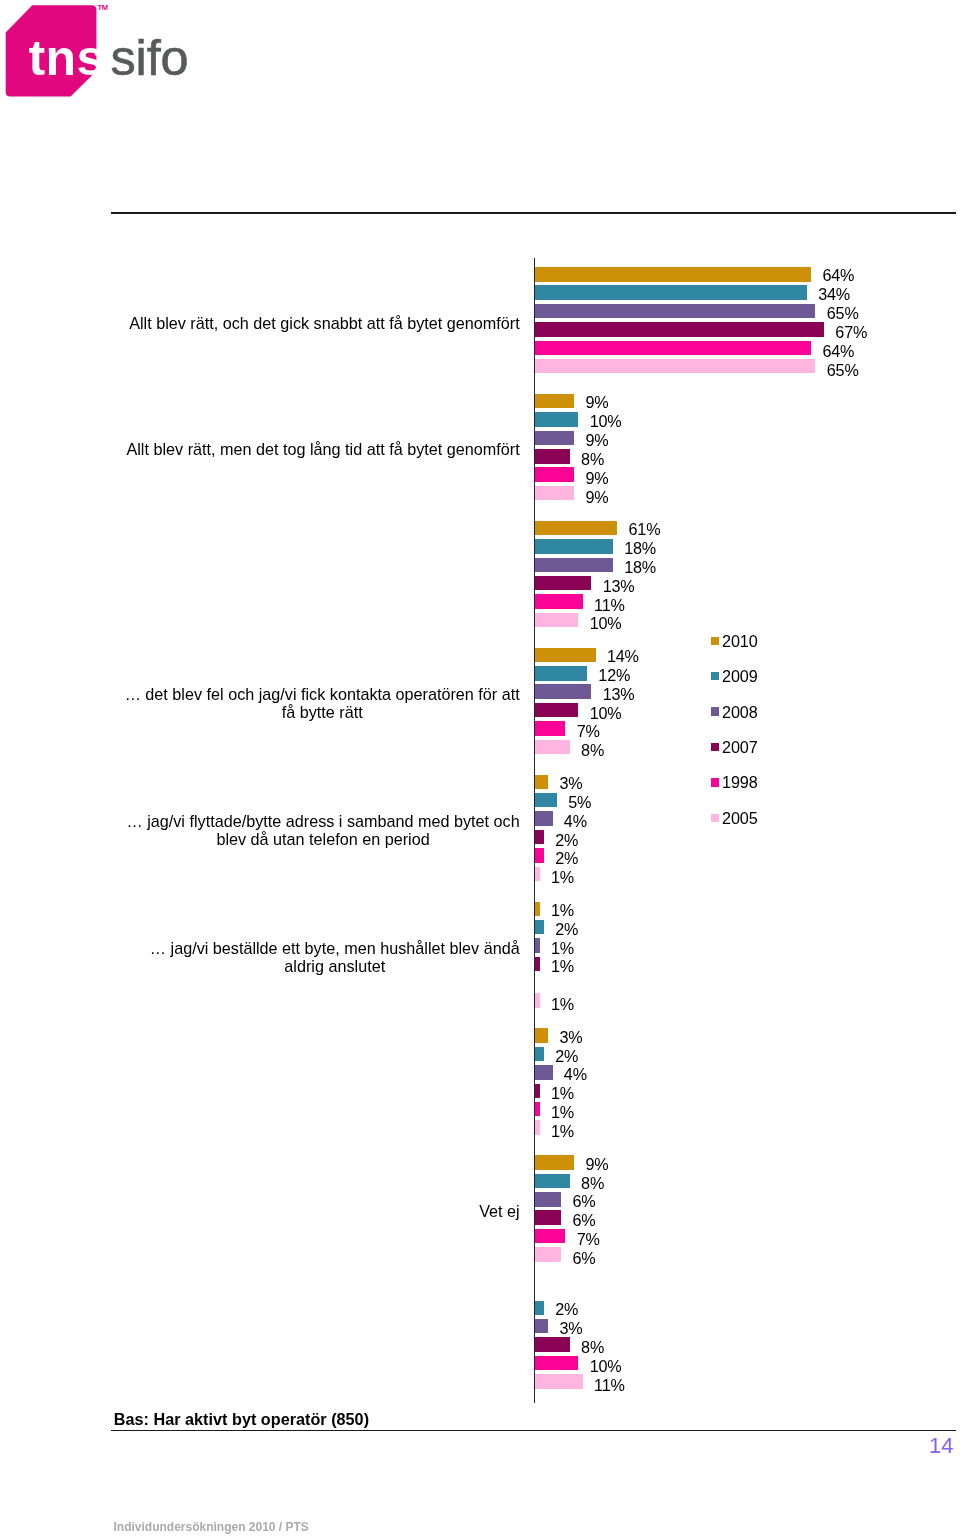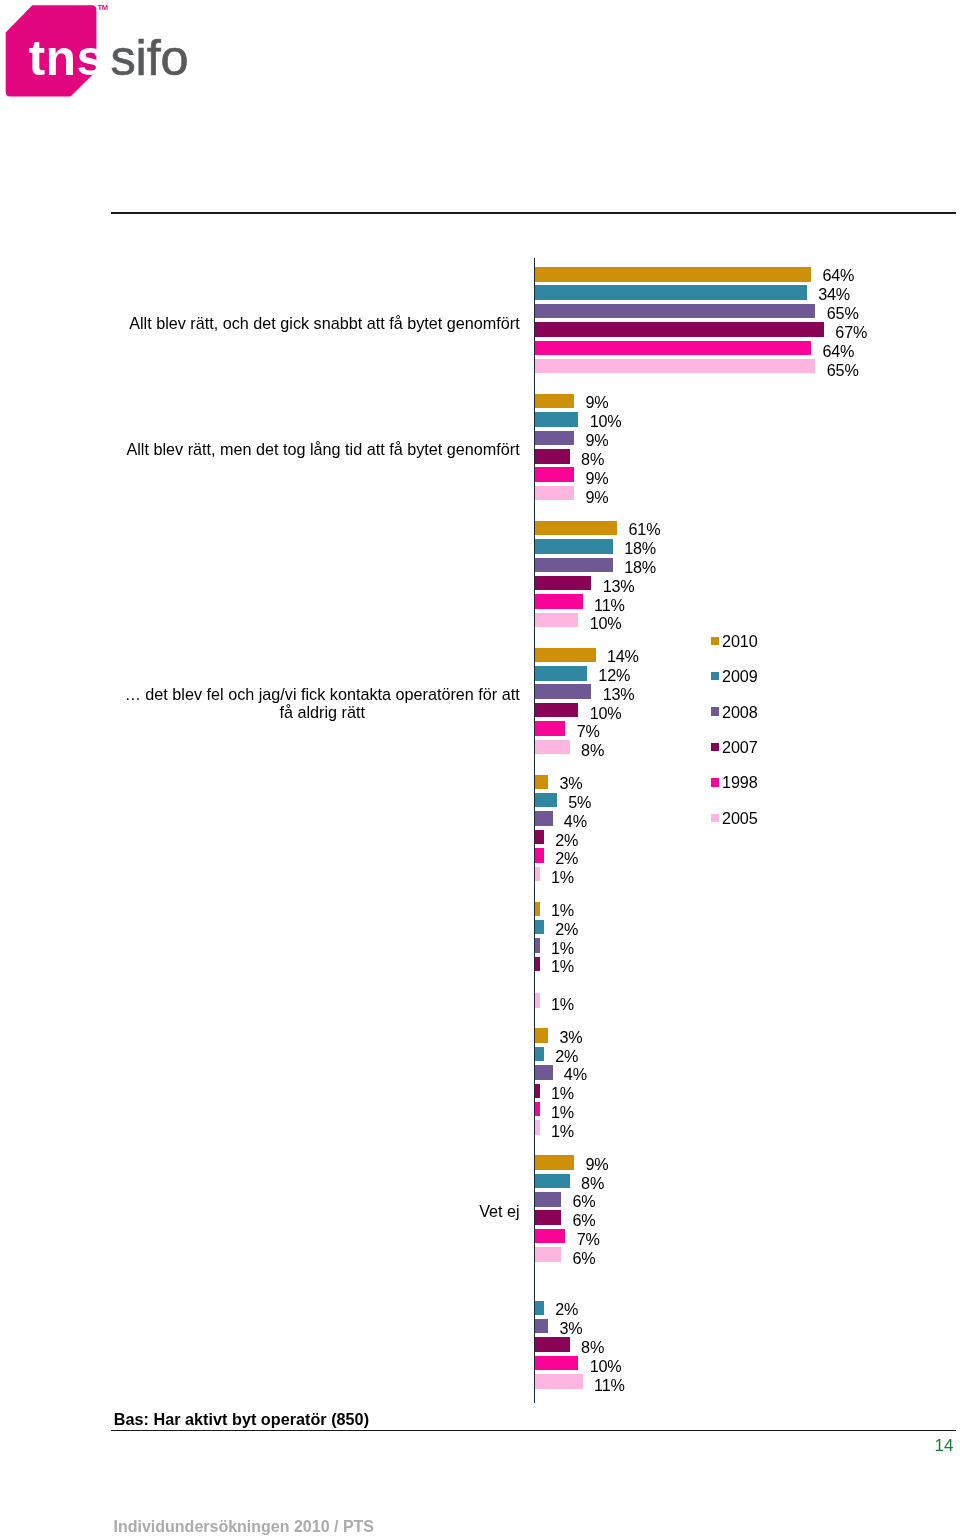--- a/index.html
+++ b/index.html
@@ -29,24 +29,24 @@
 
   .bar { position:absolute; height:14.5px; }
   .bar-val { position:absolute; font-size:16.2px; line-height:14px; letter-spacing:-0.16px; white-space:nowrap; }
 
   .legend-swatch { position:absolute; width:8.7px; height:8.6px; }
   .legend-label { position:absolute; font-size:16.2px; line-height:16px; letter-spacing:-0.15px; white-space:nowrap; }
 
   .bas { position:absolute; left:113.8px; top:1410.5px; font-size:16.2px; font-weight:bold;
          line-height:17px; letter-spacing:0.02px; white-space:nowrap; }
   .bas-rule { position:absolute; left:111px; top:1429.8px; width:845px; height:1.5px; background:#1a1a1a; }
-  .foot-left { position:absolute; left:113.5px; top:1519px; font-size:16px; font-weight:bold;
+  .foot-left { position:absolute; left:113.5px; top:1519px; font-size:12px; font-weight:bold;
                line-height:16px; letter-spacing:0px; color:#ABABAB; white-space:nowrap; }
-  .foot-page { position:absolute; left:953.5px; top:1438px; font-size:17px; line-height:16px;
-               color:#15803d; white-space:nowrap; transform:translateX(-100%) translateZ(0); }
+  .foot-page { position:absolute; left:953.5px; top:1438px; font-size:22px; line-height:16px;
+               color:#8b5cf6; white-space:nowrap; transform:translateX(-100%) translateZ(0); }
 </style>
 </head>
 <body>
 
 <div class="page">
 <div class="logo">
       <svg width="210" height="112" viewBox="0 0 210 112">
   <path fill="#E2067F" d="M 32.3 5.3 L 91.9 5.3 Q 96.4 5.3 96.4 9.8 L 96.4 70.9 L 70.6 96.6 L 10.3 96.6 Q 5.7 96.6 5.7 92.0 L 5.7 32.6 Z"></path>
   <text x="28.4" y="74.6" font-family="Liberation Sans, sans-serif" font-size="50" font-weight="bold" letter-spacing="0.4" fill="#FFFFFF">tns</text>
   <text x="110.5" y="74.6" font-family="Liberation Sans, sans-serif" font-size="50.5" font-weight="normal" letter-spacing="-0.15" fill="#58595B" stroke="#58595B" stroke-width="0.6" paint-order="stroke">sifo</text>
@@ -88,45 +88,49 @@
 <div class="bar-val" style="left:624.18px;top:541.00px">18%</div>
 <div class="bar" style="left:535.30px;top:557.56px;width:77.58px;background:#6E5995"></div>
 <div class="bar-val" style="left:624.18px;top:559.85px">18%</div>
 <div class="bar" style="left:535.30px;top:575.94px;width:56.03px;background:#8A0355"></div>
 <div class="bar-val" style="left:602.63px;top:578.70px">13%</div>
 <div class="bar" style="left:535.30px;top:594.32px;width:47.41px;background:#FC0397"></div>
 <div class="bar-val" style="left:594.01px;top:597.55px">11%</div>
 <div class="bar" style="left:535.30px;top:612.70px;width:43.10px;background:#FEB5DF"></div>
 <div class="bar-val" style="left:589.70px;top:616.40px">10%</div>
 <div class="cat-label" style="top:685.10px"><span class="cat-label-inner">… det blev fel och jag/vi fick kontakta operatören för att
-få aldrig rätt</span></div>
+få bytte rätt</span></div>
 <div class="bar" style="left:535.30px;top:647.70px;width:60.34px;background:#CE8F09"></div>
 <div class="bar-val" style="left:606.94px;top:649.05px">14%</div>
 <div class="bar" style="left:535.30px;top:666.08px;width:51.72px;background:#2F87A2"></div>
 <div class="bar-val" style="left:598.32px;top:667.90px">12%</div>
 <div class="bar" style="left:535.30px;top:684.46px;width:56.03px;background:#6E5995"></div>
 <div class="bar-val" style="left:602.63px;top:686.75px">13%</div>
 <div class="bar" style="left:535.30px;top:702.84px;width:43.10px;background:#8A0355"></div>
 <div class="bar-val" style="left:589.70px;top:705.60px">10%</div>
 <div class="bar" style="left:535.30px;top:721.22px;width:30.17px;background:#FC0397"></div>
 <div class="bar-val" style="left:576.77px;top:724.45px">7%</div>
 <div class="bar" style="left:535.30px;top:739.60px;width:34.48px;background:#FEB5DF"></div>
 <div class="bar-val" style="left:581.08px;top:743.30px">8%</div>
+<div class="cat-label" style="top:812.00px"><span class="cat-label-inner">… jag/vi flyttade/bytte adress i samband med bytet och
+blev då utan telefon en period</span></div>
 <div class="bar" style="left:535.30px;top:774.60px;width:12.93px;background:#CE8F09"></div>
 <div class="bar-val" style="left:559.53px;top:775.95px">3%</div>
 <div class="bar" style="left:535.30px;top:792.98px;width:21.55px;background:#2F87A2"></div>
 <div class="bar-val" style="left:568.15px;top:794.80px">5%</div>
 <div class="bar" style="left:535.30px;top:811.36px;width:17.24px;background:#6E5995"></div>
 <div class="bar-val" style="left:563.84px;top:813.65px">4%</div>
 <div class="bar" style="left:535.30px;top:829.74px;width:8.62px;background:#8A0355"></div>
 <div class="bar-val" style="left:555.22px;top:832.50px">2%</div>
 <div class="bar" style="left:535.30px;top:848.12px;width:8.62px;background:#FC0397"></div>
 <div class="bar-val" style="left:555.22px;top:851.35px">2%</div>
 <div class="bar" style="left:535.30px;top:866.50px;width:4.31px;background:#FEB5DF"></div>
 <div class="bar-val" style="left:550.91px;top:870.20px">1%</div>
+<div class="cat-label" style="top:938.90px"><span class="cat-label-inner">… jag/vi beställde ett byte, men hushållet blev ändå
+aldrig anslutet</span></div>
 <div class="bar" style="left:535.30px;top:901.50px;width:4.31px;background:#CE8F09"></div>
 <div class="bar-val" style="left:550.91px;top:902.85px">1%</div>
 <div class="bar" style="left:535.30px;top:919.88px;width:8.62px;background:#2F87A2"></div>
 <div class="bar-val" style="left:555.22px;top:921.70px">2%</div>
 <div class="bar" style="left:535.30px;top:938.26px;width:4.31px;background:#6E5995"></div>
 <div class="bar-val" style="left:550.91px;top:940.55px">1%</div>
 <div class="bar" style="left:535.30px;top:956.64px;width:4.31px;background:#8A0355"></div>
 <div class="bar-val" style="left:550.91px;top:959.40px">1%</div>
 <div class="bar" style="left:535.30px;top:993.40px;width:4.31px;background:#FEB5DF"></div>
 <div class="bar-val" style="left:550.91px;top:997.10px">1%</div>

